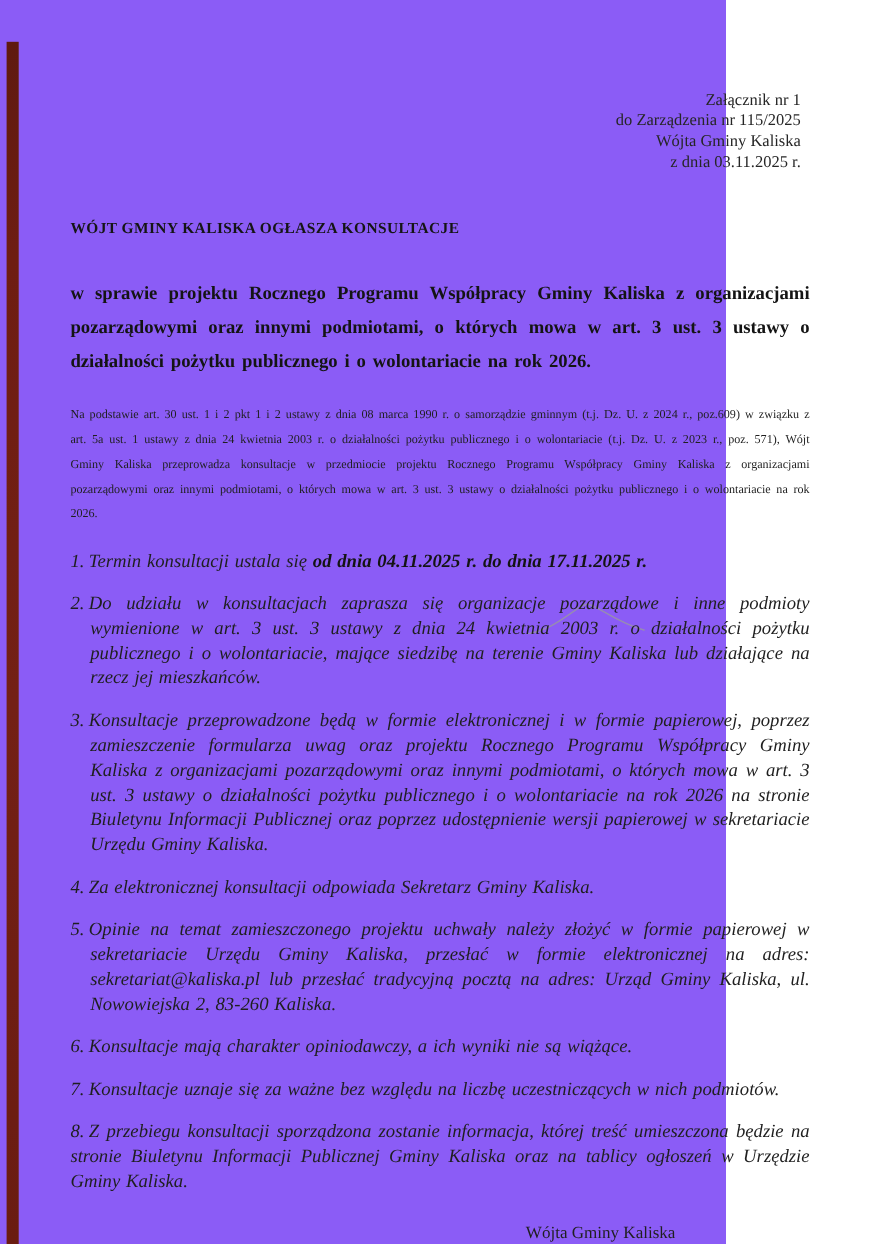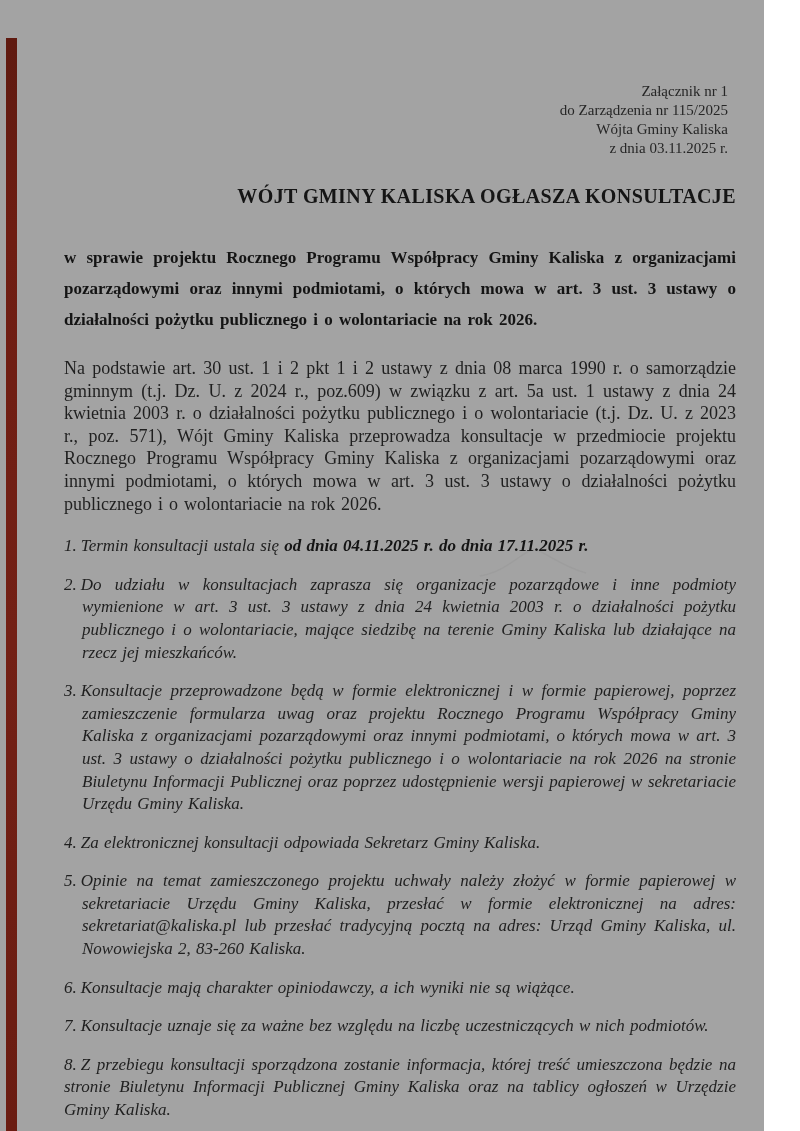--- a/index.html
+++ b/index.html
@@ -7,22 +7,22 @@
     width:800px;height:1131px;
     background:#ffffff;
     font-family:"Liberation Serif","DejaVu Serif",serif;
     color:#1f1f1f;
     position:relative;
     overflow:hidden;
     -webkit-font-smoothing:antialiased;
   }
   .page{
     position:relative;
-    width:764px;height:1131px;
-    background:#a3a3a3;
+    width:660px;height:1131px;
+    background:#8b5cf6;
   }
   
   .edge-strip{
     position:absolute;
     left:6px;top:38px;
     width:11px;height:1093px;
     background:linear-gradient(180deg,#5f1a10 0%,#6e1d12 18%,#732015 55%,#6a1c11 100%);
   }
   .content{
     position:absolute;
@@ -31,39 +31,39 @@
   }
   .corner{
     margin-top:82px;
     text-align:right;
     padding-right:8px;
     font-size:15px;
     line-height:19px;
     color:#262626;
   }
   .doc-title{
-    margin-top:27px;
-    text-align:right;
+    margin-top:43px;
+    text-align:left;
     font-weight:bold;
-    font-size:20px;
+    font-size:14px;
     letter-spacing:0.4px;
     color:#151515;
   }
   .subject{
     margin-top:34px;
     font-weight:bold;
     font-size:17px;
     line-height:31px;
     text-align:justify;
     color:#141414;
     word-spacing:2px;
   }
   .legal{
     margin-top:22px;
-    font-size:18px;
+    font-size:11px;
     line-height:22.6px;
     text-align:justify;
     word-spacing:1.5px;
   }
   .items{margin-top:20px;}
   .item{
     margin-top:16px;
     font-size:17px;
     line-height:22.6px;
     text-align:justify;

